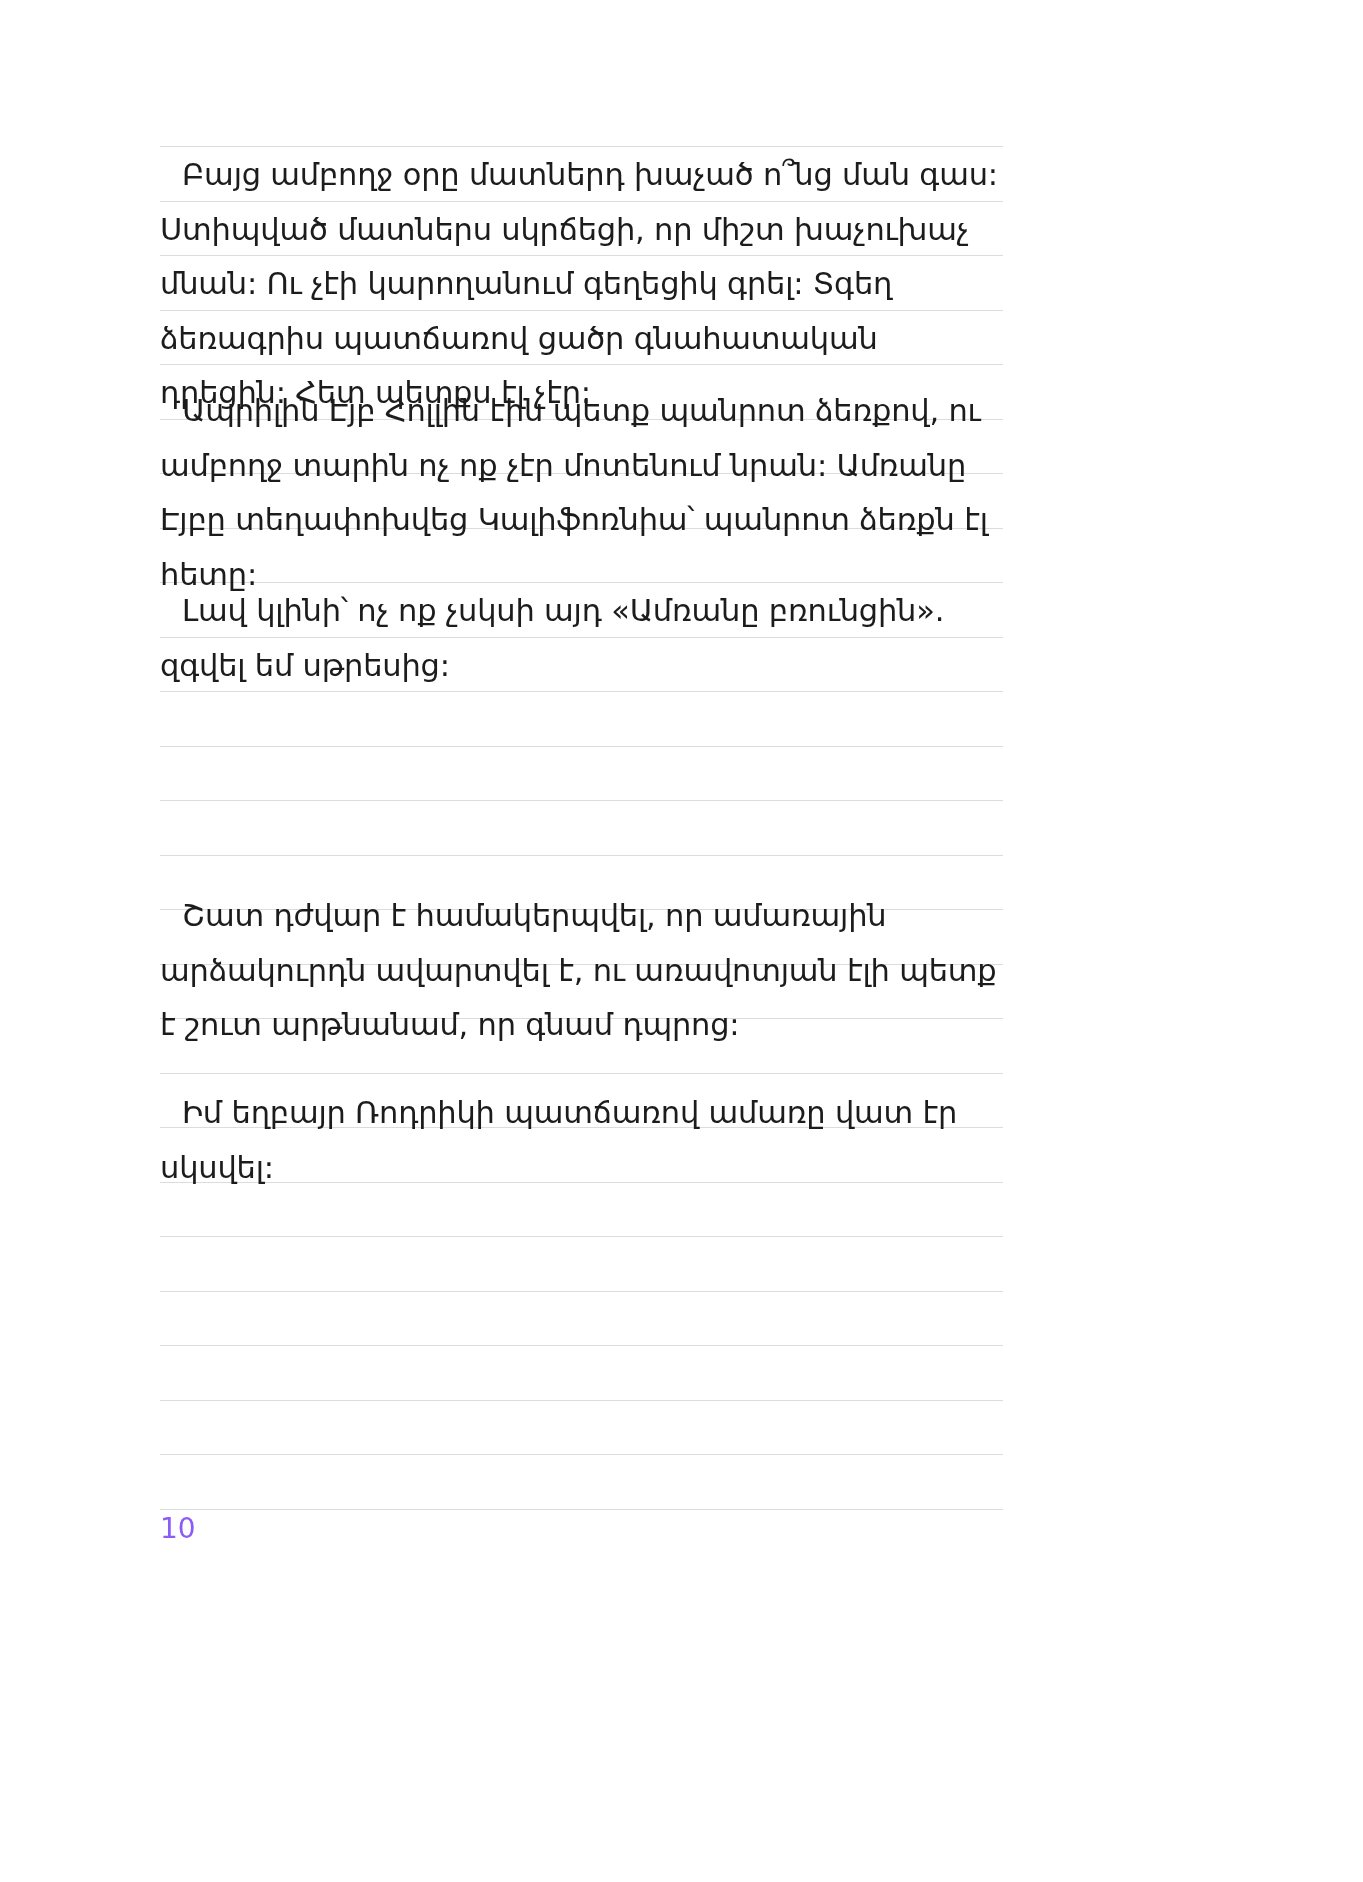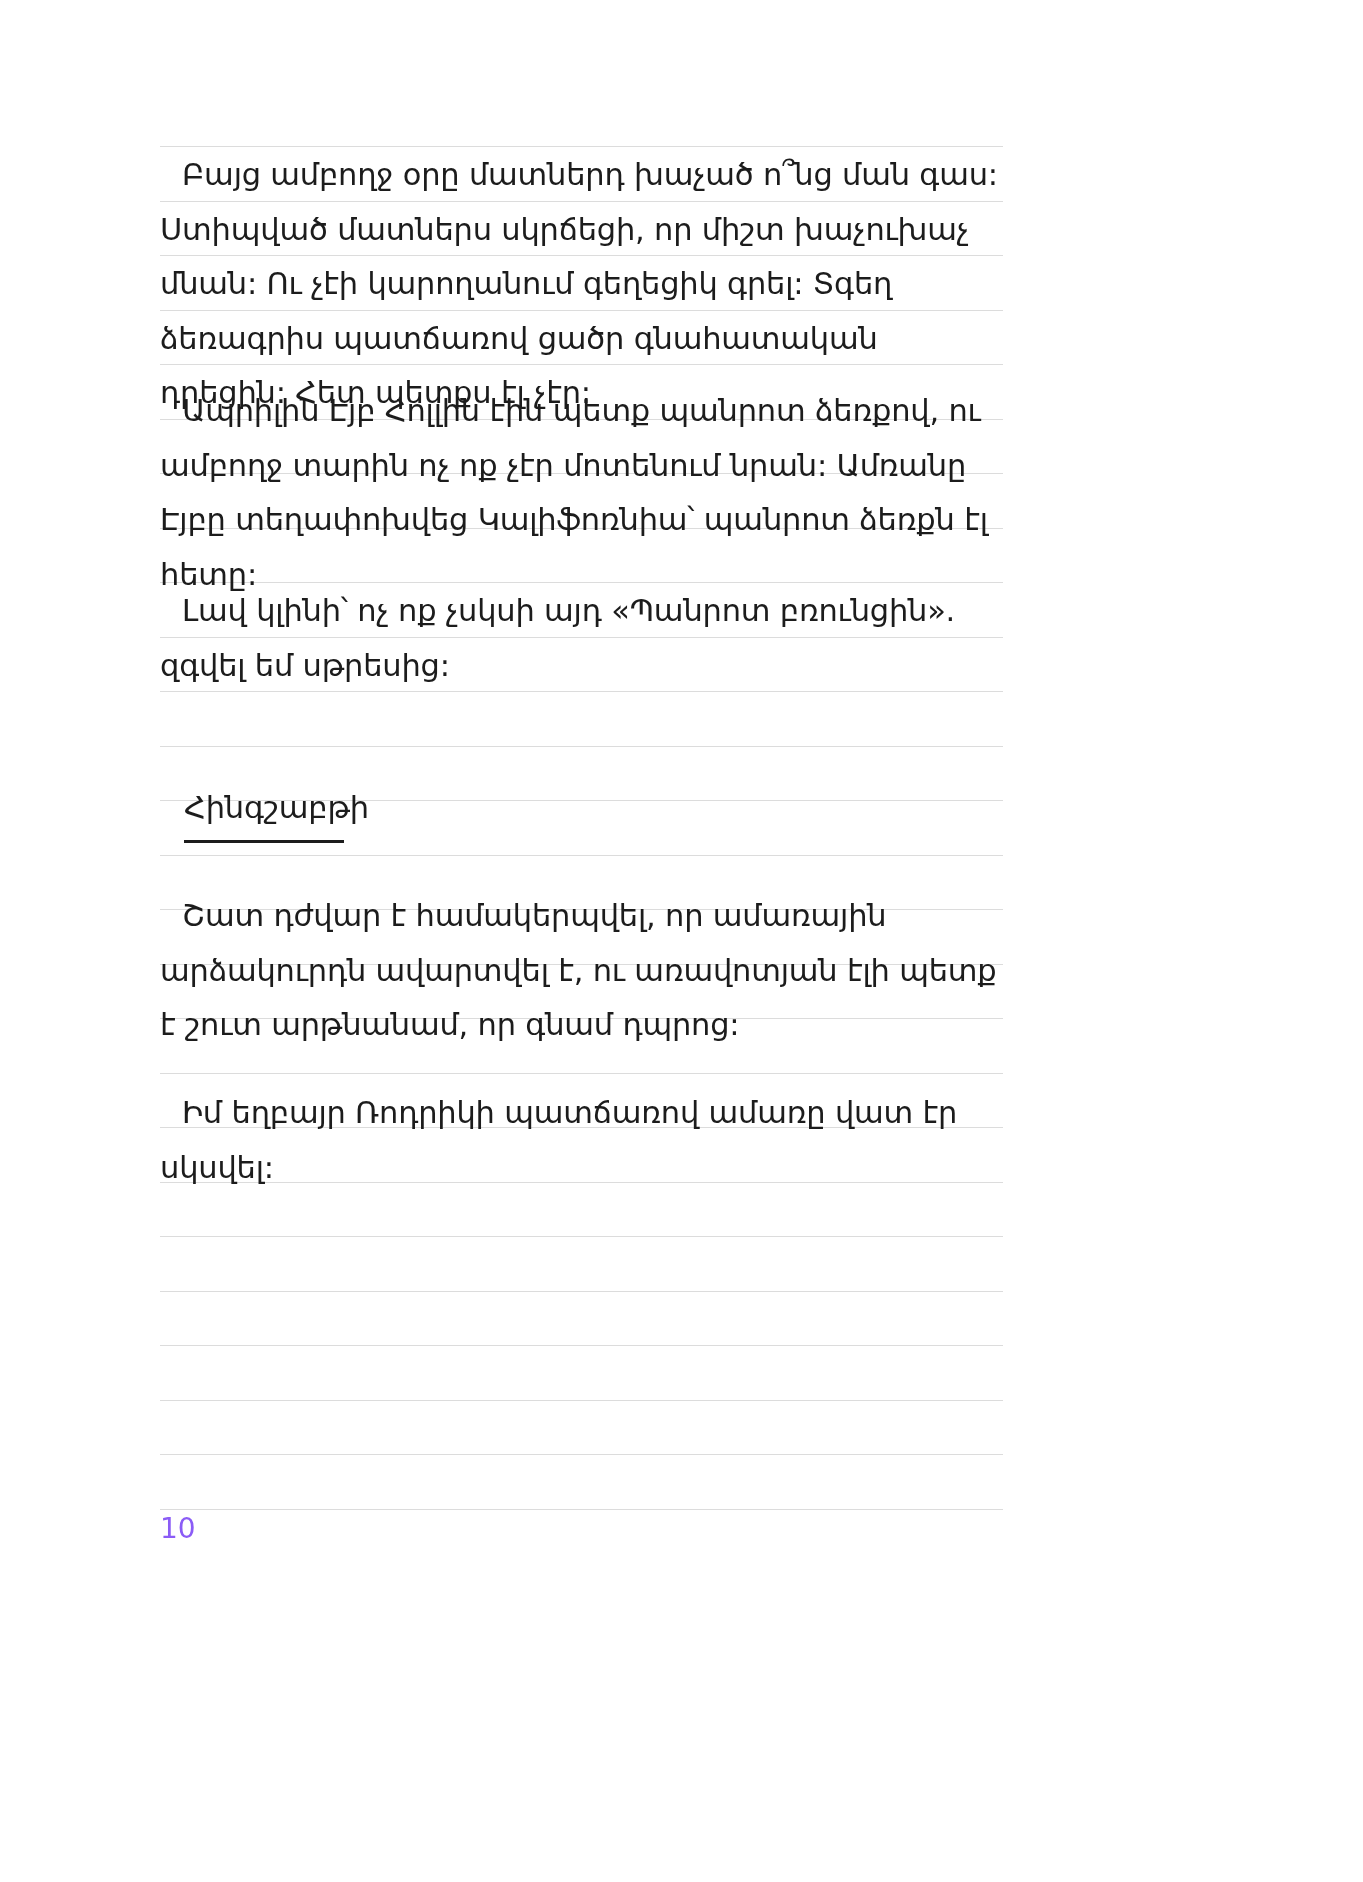--- a/index.html
+++ b/index.html
@@ -118,26 +118,22 @@
       <div class="rule" style="top: 1454px; left: 160px; width: 843px; background: rgb(220, 220, 220);"></div>
       <div class="rule" style="top: 1508.5px; left: 160px; width: 843px; background: rgb(220, 220, 220);"></div>
     </div>
 
   <div class="content">
 
     <p class="para" style="top:148px;">Բայց ամբողջ օրը մատներդ խաչած ո՞նց ման գաս: Ստիպված մատներս սկրճեցի, որ միշտ խաչուխաչ մնան: Ու չէի կարողանում գեղեցիկ գրել: Տգեղ ձեռագրիս պատճառով ցածր գնահատական դրեցին: Հետ պետքս էլ չէր:</p>
 
     <p class="para" style="top:384px;">Ապրիլին Էյբ Հոլլին էին պետք պանրոտ ձեռքով, ու ամբողջ տարին ոչ ոք չէր մոտենում նրան: Ամռանը Էյբը տեղափոխվեց Կալիֆոռնիա՝ պանրոտ ձեռքն էլ հետը:</p>
 
-    <p class="para" style="top:584px;">Լավ կլինի՝ ոչ ոք չսկսի այդ «Պանրոտ բռունցին». զգվել եմ սթրեսից:</p>
+    <p class="para" style="top:584px;">Լավ կլինի՝ ոչ ոք չսկսի այդ «Ամռանը բռունցին». զգվել եմ սթրեսից:</p>
 
-    <div class="heading-wrap" style="top:786px;">
-      <h2 class="heading">Հինգշաբթի</h2>
-      <span class="heading-underline"></span>
-    </div>
 
     <p class="para" style="top:889px;">Շատ դժվար է համակերպվել, որ ամառային արձակուրդն ավարտվել է, ու առավոտյան էլի պետք է շուտ արթնանամ, որ գնամ դպրոց:</p>
 
     <p class="para" style="top:1086px;">Իմ եղբայր Ռոդրիկի պատճառով ամառը վատ էր սկսվել:</p>
 
   </div>
 
   <div class="page-number">10</div>
 
 </div>

